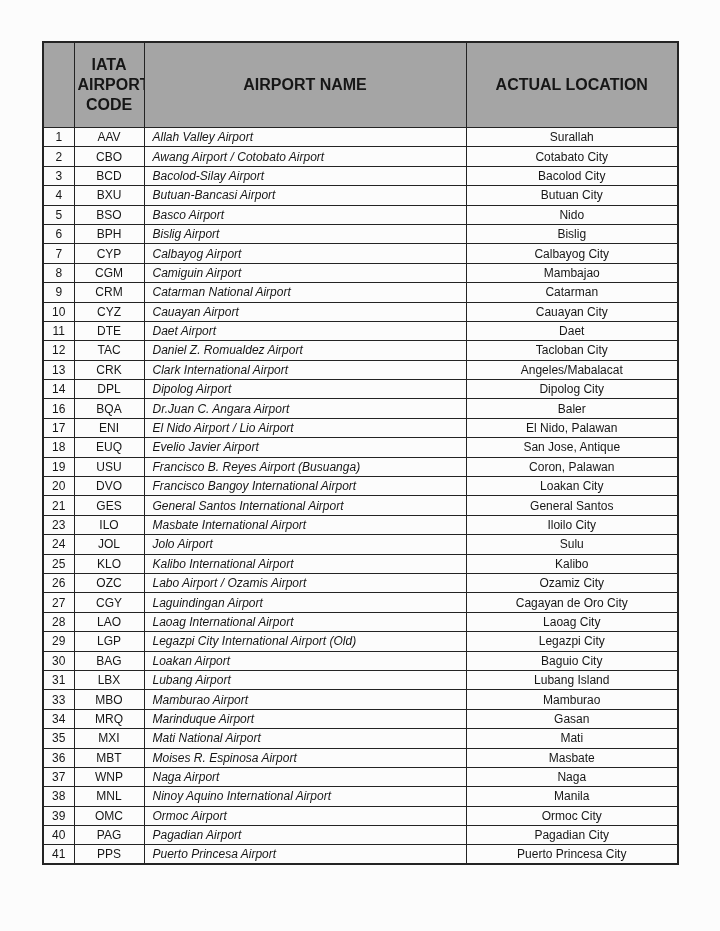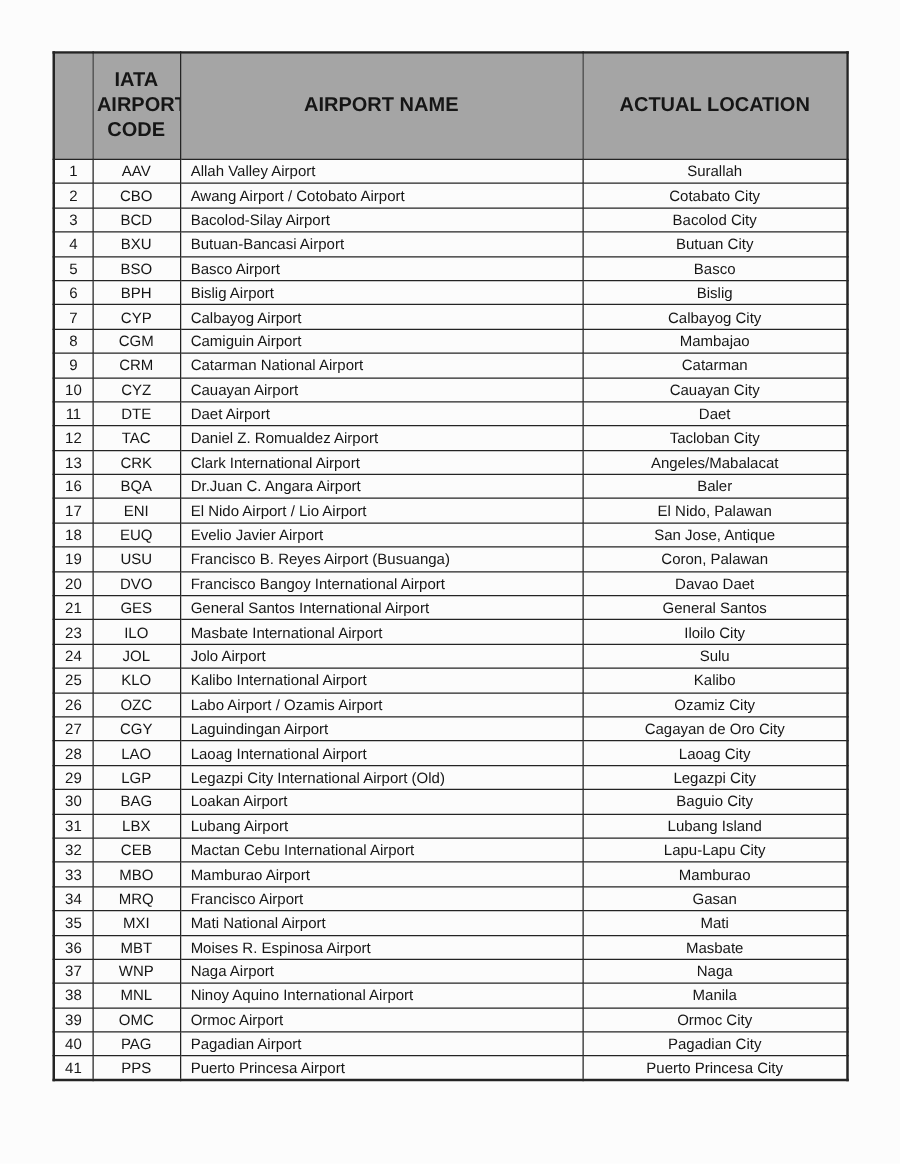--- a/index.html
+++ b/index.html
@@ -47,20 +47,21 @@
   }
   .airport-table tbody td {
     font-size: 12px;
     padding: 0 4px;
     text-align: center;
     vertical-align: middle;
   }
   .airport-table tbody td.cell-name {
     text-align: left;
     padding-left: 8px;
+    font-style: italic;
   }
   col.col-n   { width: 31px;  }
   col.col-code{ width: 70px;  }
   col.col-name{ width: 322px; }
   col.col-loc { width: 212px; }
 </style>
 </head>
 <body>
 
 <div class="page">
@@ -101,21 +102,21 @@
         <tr>
       <td class="cell-n">4</td>
       <td class="cell-code">BXU</td>
       <td class="cell-name">Butuan-Bancasi Airport</td>
       <td class="cell-loc">Butuan City</td>
     </tr>
         <tr>
       <td class="cell-n">5</td>
       <td class="cell-code">BSO</td>
       <td class="cell-name">Basco Airport</td>
-      <td class="cell-loc">Basco</td>
+      <td class="cell-loc">Nido</td>
     </tr>
         <tr>
       <td class="cell-n">6</td>
       <td class="cell-code">BPH</td>
       <td class="cell-name">Bislig Airport</td>
       <td class="cell-loc">Bislig</td>
     </tr>
         <tr>
       <td class="cell-n">7</td>
       <td class="cell-code">CYP</td>
@@ -152,20 +153,26 @@
       <td class="cell-name">Daniel Z. Romualdez Airport</td>
       <td class="cell-loc">Tacloban City</td>
     </tr>
         <tr>
       <td class="cell-n">13</td>
       <td class="cell-code">CRK</td>
       <td class="cell-name">Clark International Airport</td>
       <td class="cell-loc">Angeles/Mabalacat</td>
     </tr>
         <tr>
+      <td class="cell-n">14</td>
+      <td class="cell-code">DPL</td>
+      <td class="cell-name">Dipolog Airport</td>
+      <td class="cell-loc">Dipolog City</td>
+    </tr>
+        <tr>
       <td class="cell-n">16</td>
       <td class="cell-code">BQA</td>
       <td class="cell-name">Dr.Juan C. Angara Airport</td>
       <td class="cell-loc">Baler</td>
     </tr>
         <tr>
       <td class="cell-n">17</td>
       <td class="cell-code">ENI</td>
       <td class="cell-name">El Nido Airport / Lio Airport</td>
       <td class="cell-loc">El Nido, Palawan</td>
@@ -179,21 +186,21 @@
         <tr>
       <td class="cell-n">19</td>
       <td class="cell-code">USU</td>
       <td class="cell-name">Francisco B. Reyes Airport (Busuanga)</td>
       <td class="cell-loc">Coron, Palawan</td>
     </tr>
         <tr>
       <td class="cell-n">20</td>
       <td class="cell-code">DVO</td>
       <td class="cell-name">Francisco Bangoy International Airport</td>
-      <td class="cell-loc">Davao Daet</td>
+      <td class="cell-loc">Loakan City</td>
     </tr>
         <tr>
       <td class="cell-n">21</td>
       <td class="cell-code">GES</td>
       <td class="cell-name">General Santos International Airport</td>
       <td class="cell-loc">General Santos</td>
     </tr>
         <tr>
       <td class="cell-n">23</td>
       <td class="cell-code">ILO</td>
@@ -242,35 +249,29 @@
       <td class="cell-name">Loakan Airport</td>
       <td class="cell-loc">Baguio City</td>
     </tr>
         <tr>
       <td class="cell-n">31</td>
       <td class="cell-code">LBX</td>
       <td class="cell-name">Lubang Airport</td>
       <td class="cell-loc">Lubang Island</td>
     </tr>
         <tr>
-      <td class="cell-n">32</td>
-      <td class="cell-code">CEB</td>
-      <td class="cell-name">Mactan Cebu International Airport</td>
-      <td class="cell-loc">Lapu-Lapu City</td>
-    </tr>
-        <tr>
       <td class="cell-n">33</td>
       <td class="cell-code">MBO</td>
       <td class="cell-name">Mamburao Airport</td>
       <td class="cell-loc">Mamburao</td>
     </tr>
         <tr>
       <td class="cell-n">34</td>
       <td class="cell-code">MRQ</td>
-      <td class="cell-name">Francisco Airport</td>
+      <td class="cell-name">Marinduque Airport</td>
       <td class="cell-loc">Gasan</td>
     </tr>
         <tr>
       <td class="cell-n">35</td>
       <td class="cell-code">MXI</td>
       <td class="cell-name">Mati National Airport</td>
       <td class="cell-loc">Mati</td>
     </tr>
         <tr>
       <td class="cell-n">36</td>

